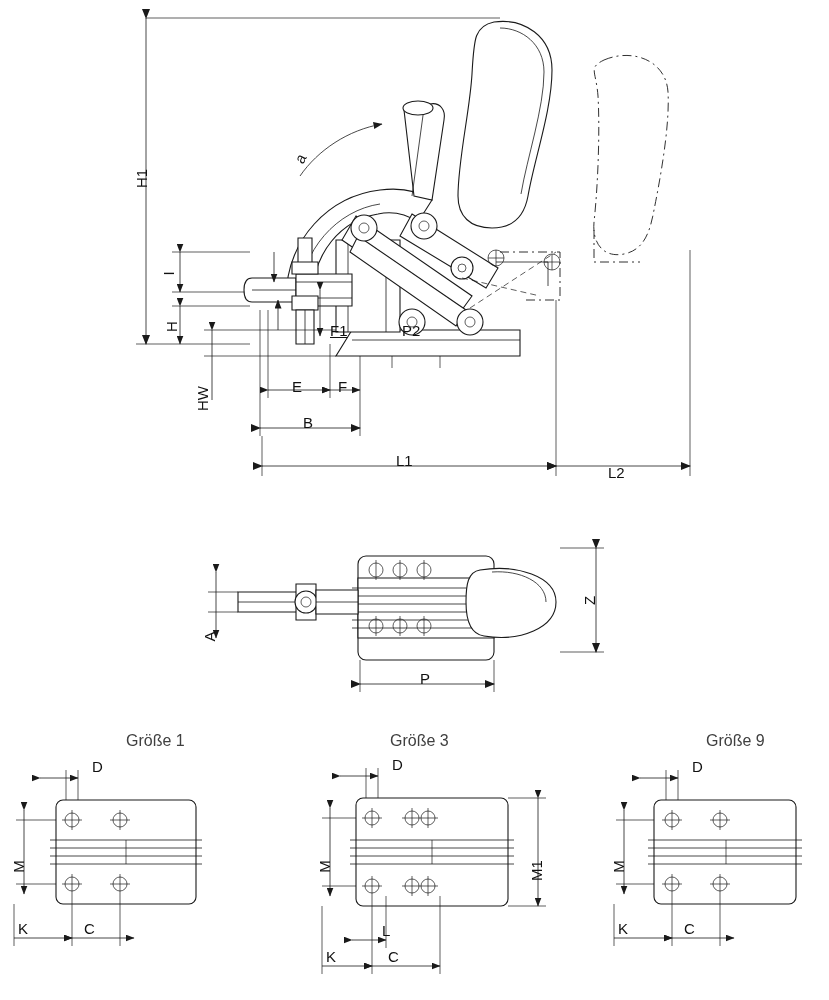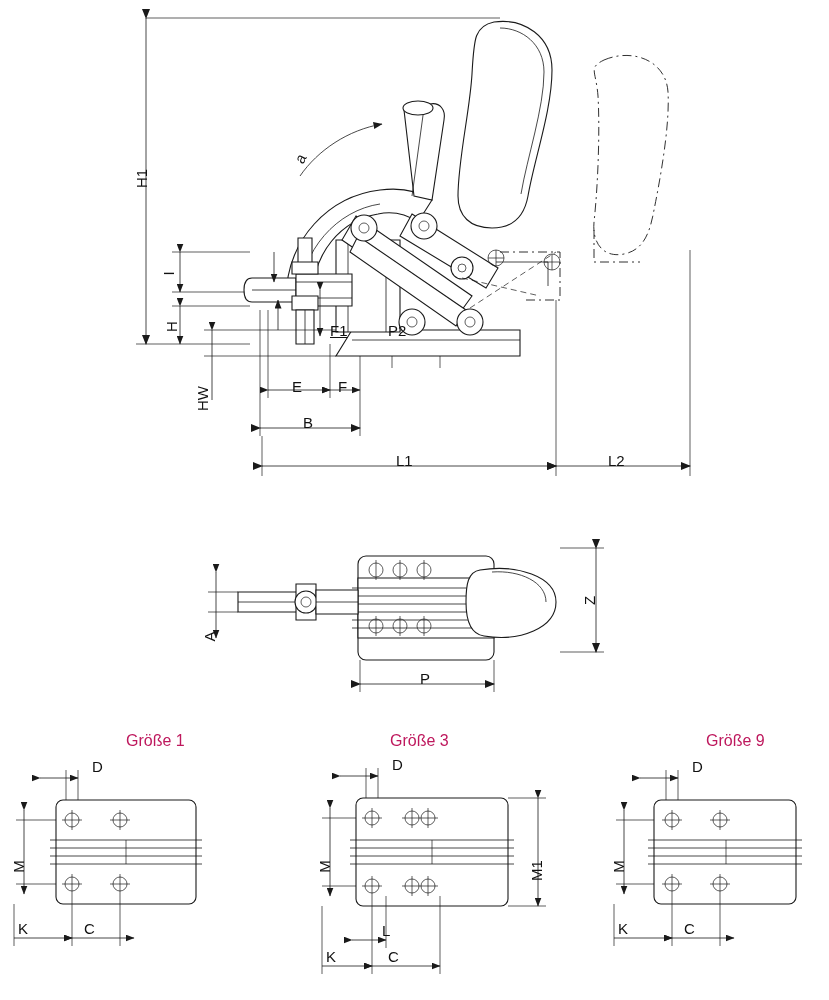--- a/index.html
+++ b/index.html
@@ -1,20 +1,20 @@
 <!DOCTYPE html>
 <html><head>
 <meta charset="utf-8">
 <style>
   html,body{margin:0;padding:0;background:#ffffff;}
   body{width:829px;height:1000px;position:relative;font-family:"Liberation Sans",sans-serif;color:#1a1a1a;overflow:hidden;}
   .stage{position:absolute;left:0;top:0;width:829px;height:1000px;}
   svg{position:absolute;left:0;top:0;width:829px;height:1000px;}
   .lbl{position:absolute;font-size:15px;color:#111;white-space:nowrap;}
-  .title{position:absolute;font-size:16px;color:#be185d;white-space:nowrap;}
+  .title{position:absolute;font-size:16px;color:#404040;white-space:nowrap;}
 </style>
 </head>
 <body>
 
 <div class="stage">
 
 <svg viewBox="0 0 829 1000">
   <defs>
     <marker id="ah" markerWidth="10" markerHeight="8" refX="9" refY="4" orient="auto" markerUnits="userSpaceOnUse">
       <path d="M0,0 L10,4 L0,8 z" fill="#1a1a1a"></path>
@@ -295,27 +295,27 @@
     <line class="dim" x1="672" y1="938" x2="734" y2="938" marker-start="url(#ahs)" marker-end="url(#ahs)"></line>
     <line class="ext" x1="720" y1="894" x2="720" y2="946"></line>
   </g>
 </svg>
 
 <div class="lbl" style="left:132px;top:170px;transform:rotate(-90deg);">H1</div>
 <div class="lbl" style="left:166px;top:265px;transform:rotate(-90deg);">I</div>
 <div class="lbl" style="left:166px;top:318px;transform:rotate(-90deg);">H</div>
 <div class="lbl" style="left:190px;top:390px;transform:rotate(-90deg);">HW</div>
 <div class="lbl" style="left:330px;top:322px;text-decoration:underline;">F1</div>
-<div class="lbl" style="left:388px;top:322px;">P2</div>
+<div class="lbl" style="left:402px;top:322px;">P2</div>
 <div class="lbl" style="left:296px;top:150px;transform:rotate(-62deg);">a</div>
 <div class="lbl" style="left:292px;top:378px;">E</div>
 <div class="lbl" style="left:338px;top:378px;">F</div>
 <div class="lbl" style="left:303px;top:414px;">B</div>
 <div class="lbl" style="left:396px;top:452px;">L1</div>
-<div class="lbl" style="left:608px;top:452px;">L2</div>
+<div class="lbl" style="left:608px;top:464px;">L2</div>
 
 <div class="lbl" style="left:204px;top:628px;transform:rotate(-90deg);">A</div>
 <div class="lbl" style="left:585px;top:592px;transform:rotate(-90deg);">Z</div>
 <div class="lbl" style="left:420px;top:670px;">P</div>
 
 <div class="title" style="left:126px;top:732px;">Größe 1</div>
 <div class="title" style="left:390px;top:732px;">Größe 3</div>
 <div class="title" style="left:706px;top:732px;">Größe 9</div>
 
 <div class="lbl" style="left:92px;top:758px;">D</div>

